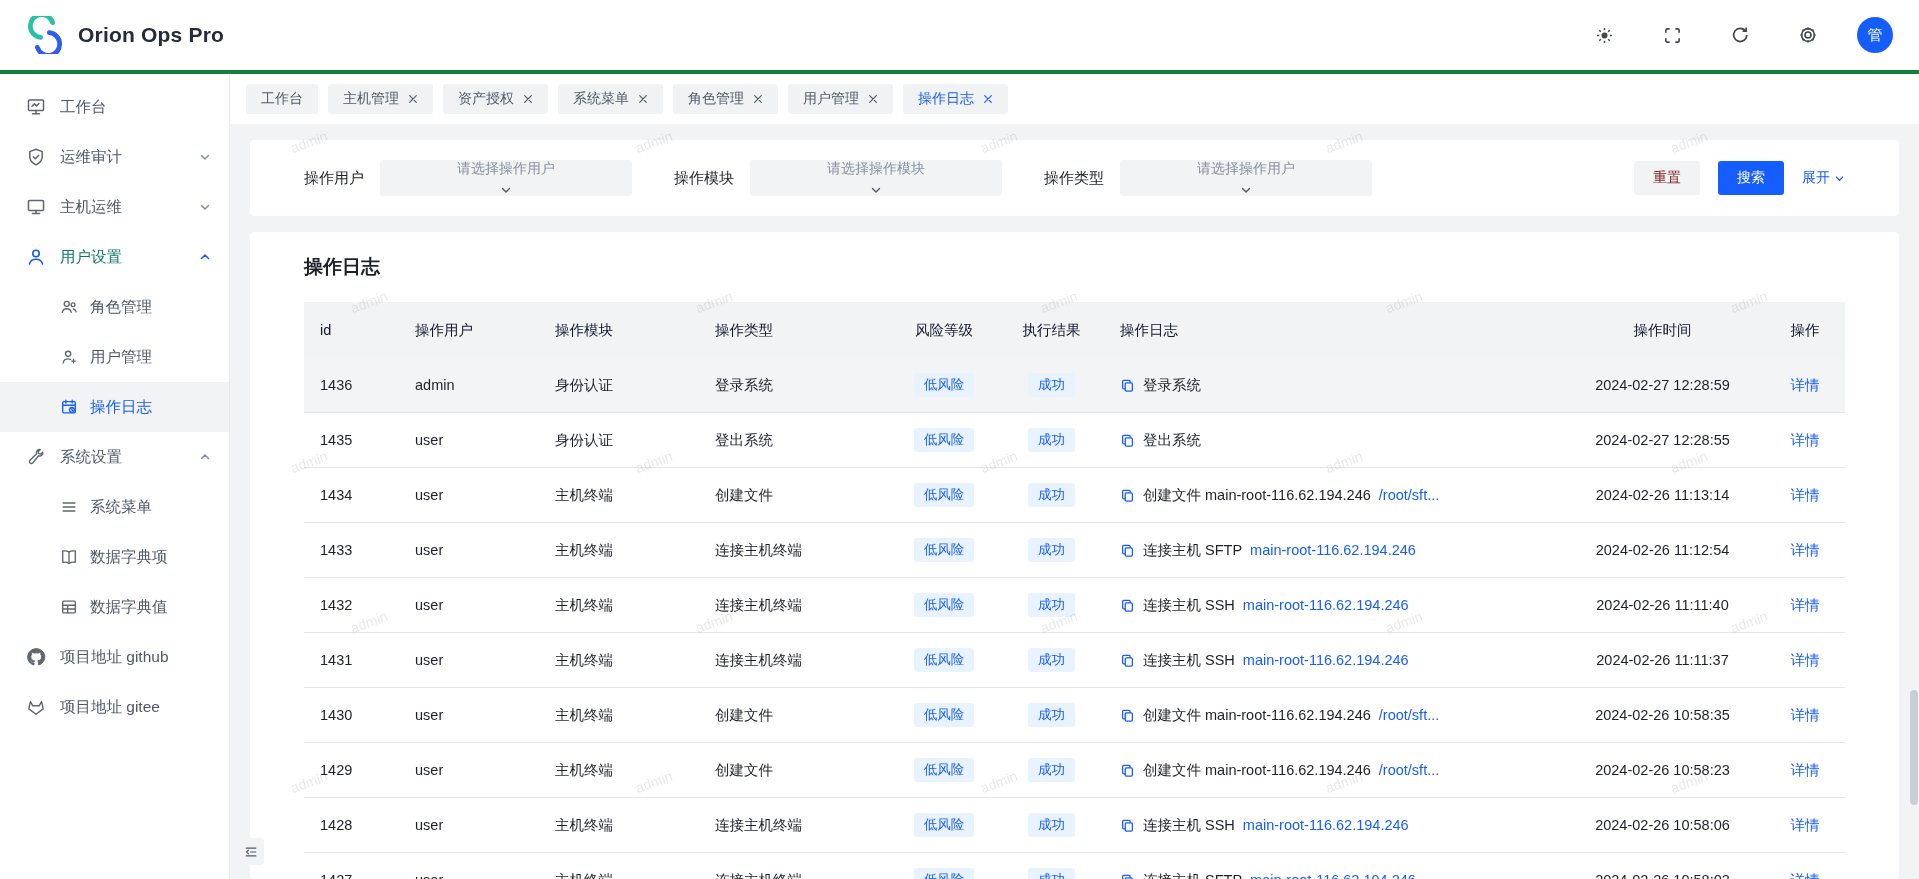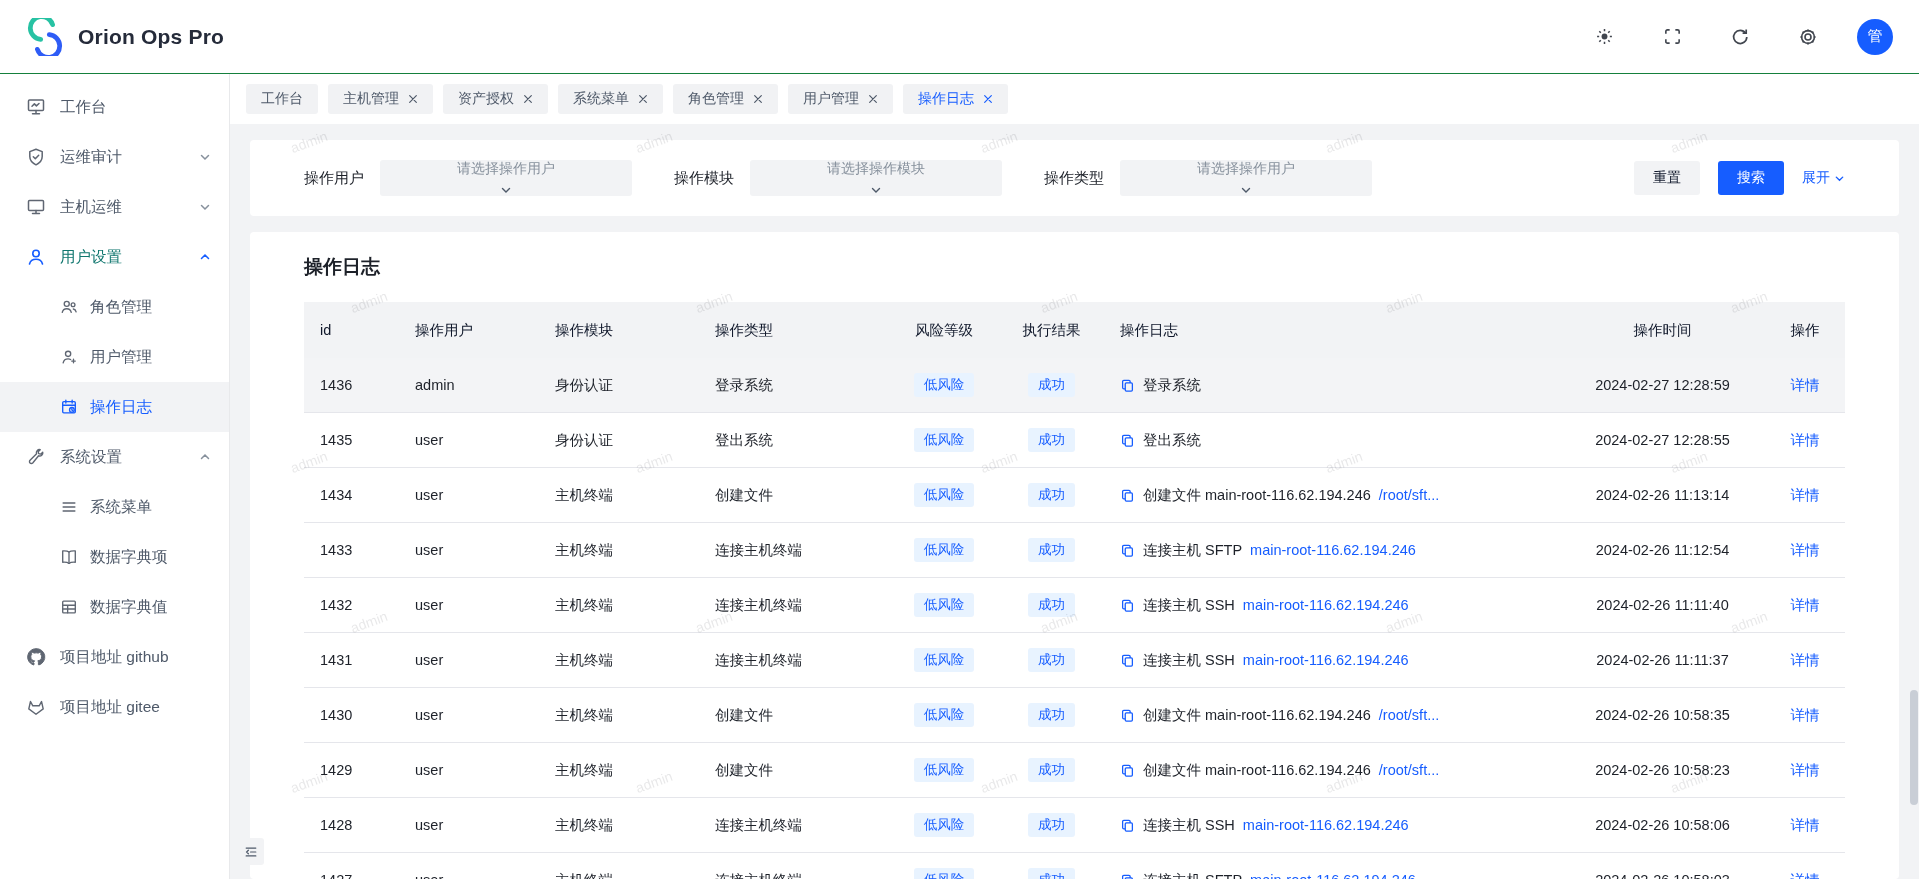--- a/index.html
+++ b/index.html
@@ -5,21 +5,21 @@
   * { margin:0; padding:0; box-sizing:border-box; }
   html,body { width:1919px; height:879px; overflow:hidden; }
   body {
     font-family:"Liberation Sans","DejaVu Sans",sans-serif;
     background:#f2f3f5; color:#1d2129; position:relative;
   }
   svg { display:block; }
 
   
   .topbar {
-    height:74px; background:#fff; border-bottom:1px solid #15803d;
+    height:74px; background:#fff; border-bottom:4px solid #15803d;
     display:flex; align-items:center; justify-content:space-between;
     padding:0 26px; position:relative; z-index:6;
   }
   .brand { display:flex; align-items:center; gap:14px; }
   .brand-title { font-size:21px; font-weight:600; color:#252b3a; letter-spacing:.2px; }
   .top-actions { display:flex; align-items:center; gap:30px; }
   .top-icon-btn { width:38px; height:38px; border-radius:50%; display:flex; align-items:center; justify-content:center; cursor:pointer; color:#41464f; }
   .top-icon-btn svg { stroke:#41464f; }
   .avatar {
     width:36px; height:36px; border-radius:50%; background:#165dff; color:#fff;
@@ -75,21 +75,21 @@
     width:252px; height:36px; background:#f2f3f5; border-radius:3px;
     display:flex; align-items:center; justify-content:space-between;
     padding:0 12px; cursor:pointer;flex-direction:column;
   }
   .f-placeholder { font-size:14px; color:#86909c; }
   .f-actions { margin-left:auto; display:flex; align-items:center; gap:18px; }
   .btn {
     height:34px; padding:0 19px; border:none; border-radius:3px; font-size:14px;
     font-family:inherit; cursor:pointer; display:flex; align-items:center;
   }
-  .btn-plain { background:#f2f3f5; color:#0f172a; }
+  .btn-plain { background:#f2f3f5; color:#7f1d1d; }
   .btn-primary { background:#165dff; color:#fff; }
   .expand-link { display:flex; align-items:center; gap:4px; color:#165dff; font-size:14px; cursor:pointer; }
 
   
   .panel {
     margin-top:16px; background:#fff; border-radius:4px; padding:22px 54px 0;
     height:647px; overflow:hidden;
   }
   .panel-title { font-size:19px; font-weight:700; color:#1d2129; margin-bottom:22px; }
   table { width:100%; border-collapse:collapse; table-layout:fixed; font-size:14.5px; }

